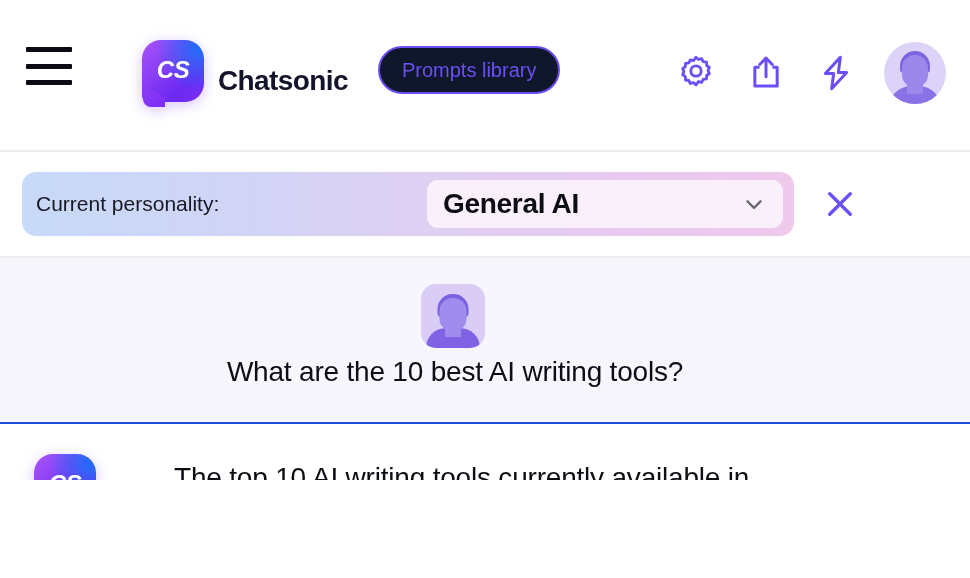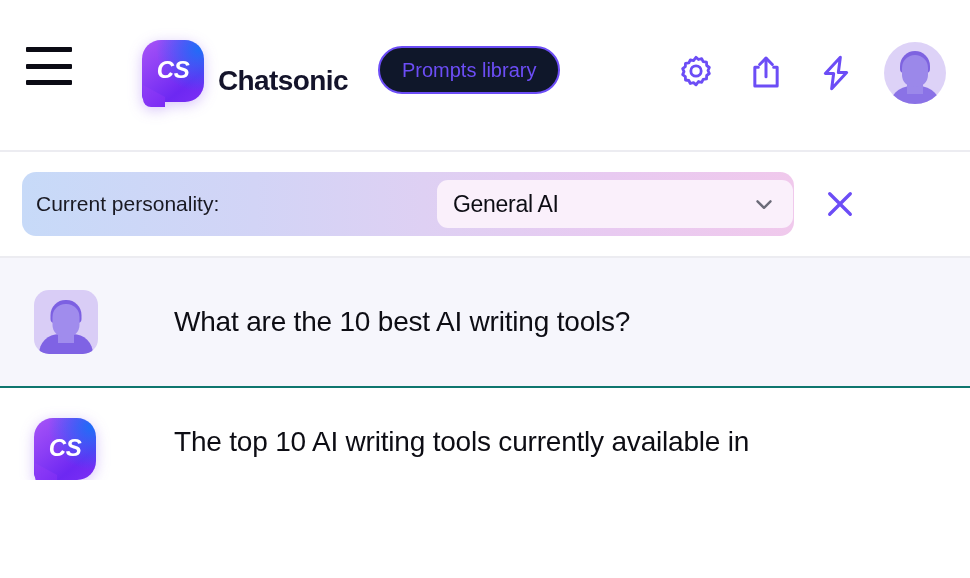--- a/index.html
+++ b/index.html
@@ -204,21 +204,21 @@
   }
 
   .personality-chip {
     height: 64px;
     flex: 1 1 auto;
     max-width: 772px;
     border-radius: 14px;
     background: linear-gradient(90deg, #c7daf8 0%, #d2d4f6 30%, #ded0f3 52%, #e8caf1 76%, #f0c9ec 100%);
     display: flex;
     align-items: center;
-    padding: 0 1px 0 14px;
+    padding: 0 11px 0 14px;
     gap: 13px;
   }
   .chip-label {
     font-size: 21px;
     color: #191922;
     white-space: nowrap;
   }
   .chip-label.strong { font-weight: bold; }
 
   .dropdown {
@@ -226,22 +226,22 @@
     flex: 0 0 356px;
     height: 48px;
     border-radius: 11px;
     background: #faf0fb;
     display: flex;
     align-items: center;
     padding: 0 16px 0 16px;
     cursor: pointer;
   }
   .dropdown-value {
-    font-size: 23px;
-    font-weight: normal;
+    font-size: 28px;
+    font-weight: bold;
     color: #0d0d14;
     letter-spacing: -0.3px;
   }
   .dropdown-chevron {
     margin-left: auto;
     display: flex;
     align-items: center;
   }
 
   .close-x {
@@ -260,23 +260,24 @@
   .messages { flex: 1 1 auto; overflow: hidden; background: #ffffff; }
 
   .msg {
     display: flex;
     align-items: flex-start;
     padding: 26px 22px;
     gap: 0;
   }
   .msg-user {
     background: #f6f6fc;
-    border-bottom: 2px solid #0f766e;
+    border-bottom: 2px solid #1d4ed8;
     min-height: 130px;
     align-items: center;
+    flex-direction: column;
   }
   .msg-bot {
     background: #ffffff;
     padding-top: 30px;
   }
 
   .msg-avatar-wrap {
     flex: 0 0 auto;
     width: 152px;
     display: flex;

